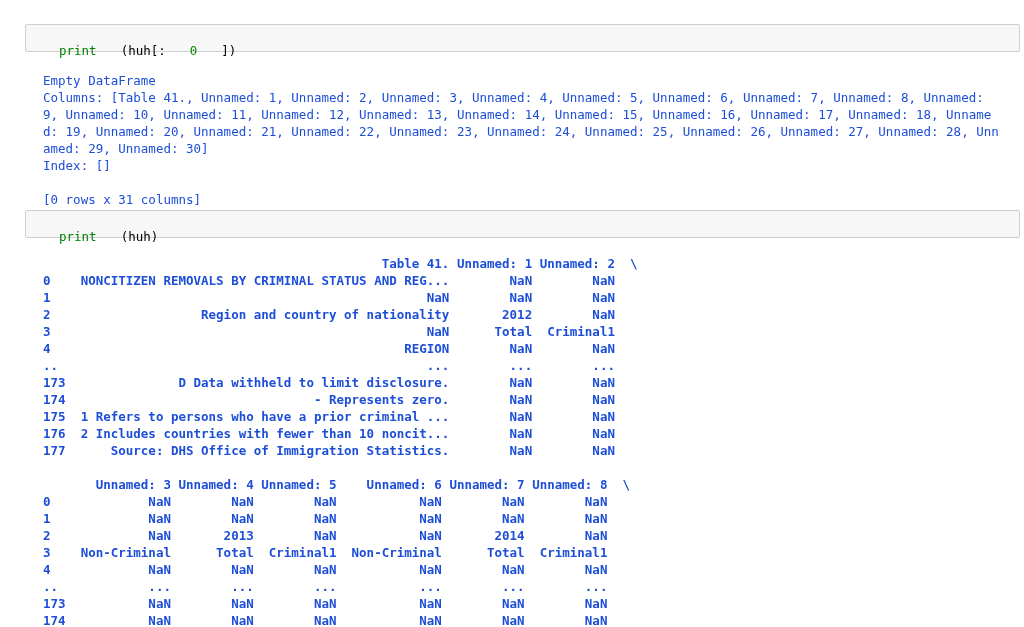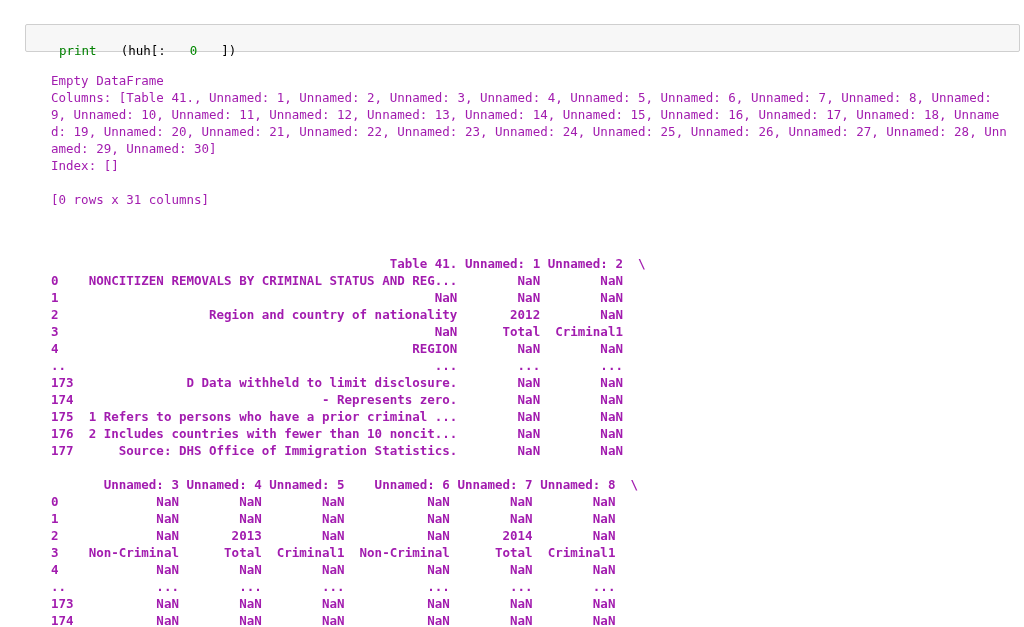--- a/index.html
+++ b/index.html
@@ -15,21 +15,21 @@
   }
   .code-line {
     font-family:"DejaVu Sans Mono","Liberation Mono",monospace;
     font-size:12.5px; line-height:17px; color:#000000; white-space:pre;
   }
   .tok-builtin { color:#008000; }
   .tok-number  { color:#008800; }
   .out-pre {
     position:absolute; left:7px;
     font-family:"DejaVu Sans Mono","Liberation Mono",monospace;
-    font-size:12.5px; line-height:17px; color:#a21caf; white-space:pre;margin-left:8px;
+    font-size:12.5px; line-height:17px; color:#1d4ed8; white-space:pre;
   }
   #cell-1 { top:0px; }
   #out-1  { top:36px; }
   #cell-2 { top:186px; }
   #out-2  { top:219px;font-weight:bold; }
   #scrollbar-track {
     position:absolute; left:1010px; top:0; width:5px; height:627px;
     background:#e4e4e4;
   }
 </style>
@@ -44,20 +44,23 @@
 
   <pre id="out-1" class="out-pre">Empty DataFrame
 Columns: [Table 41., Unnamed: 1, Unnamed: 2, Unnamed: 3, Unnamed: 4, Unnamed: 5, Unnamed: 6, Unnamed: 7, Unnamed: 8, Unnamed:
 9, Unnamed: 10, Unnamed: 11, Unnamed: 12, Unnamed: 13, Unnamed: 14, Unnamed: 15, Unnamed: 16, Unnamed: 17, Unnamed: 18, Unname
 d: 19, Unnamed: 20, Unnamed: 21, Unnamed: 22, Unnamed: 23, Unnamed: 24, Unnamed: 25, Unnamed: 26, Unnamed: 27, Unnamed: 28, Unn
 amed: 29, Unnamed: 30]
 Index: []
 
 [0 rows x 31 columns]</pre>
 
+  <div id="cell-2" class="code-cell">
+    <div class="code-line"><span class="tok-builtin">print</span><span>(huh)</span><span class="tok-number"></span><span></span></div>
+  </div>
 
   <pre id="out-2" class="out-pre">                                             Table 41. Unnamed: 1 Unnamed: 2  \
 0    NONCITIZEN REMOVALS BY CRIMINAL STATUS AND REG...        NaN        NaN
 1                                                  NaN        NaN        NaN
 2                    Region and country of nationality       2012        NaN
 3                                                  NaN      Total  Criminal1
 4                                               REGION        NaN        NaN
 ..                                                 ...        ...        ...
 173               D Data withheld to limit disclosure.        NaN        NaN
 174                                 - Represents zero.        NaN        NaN

